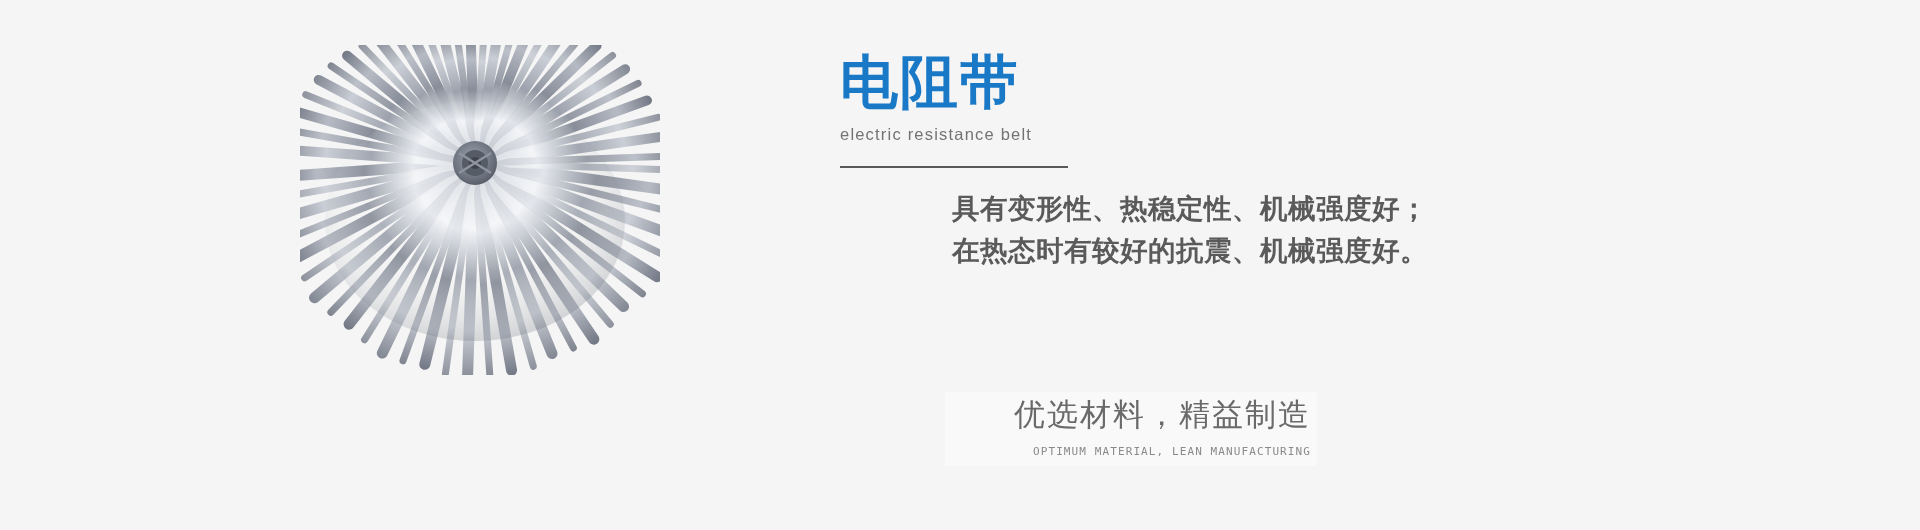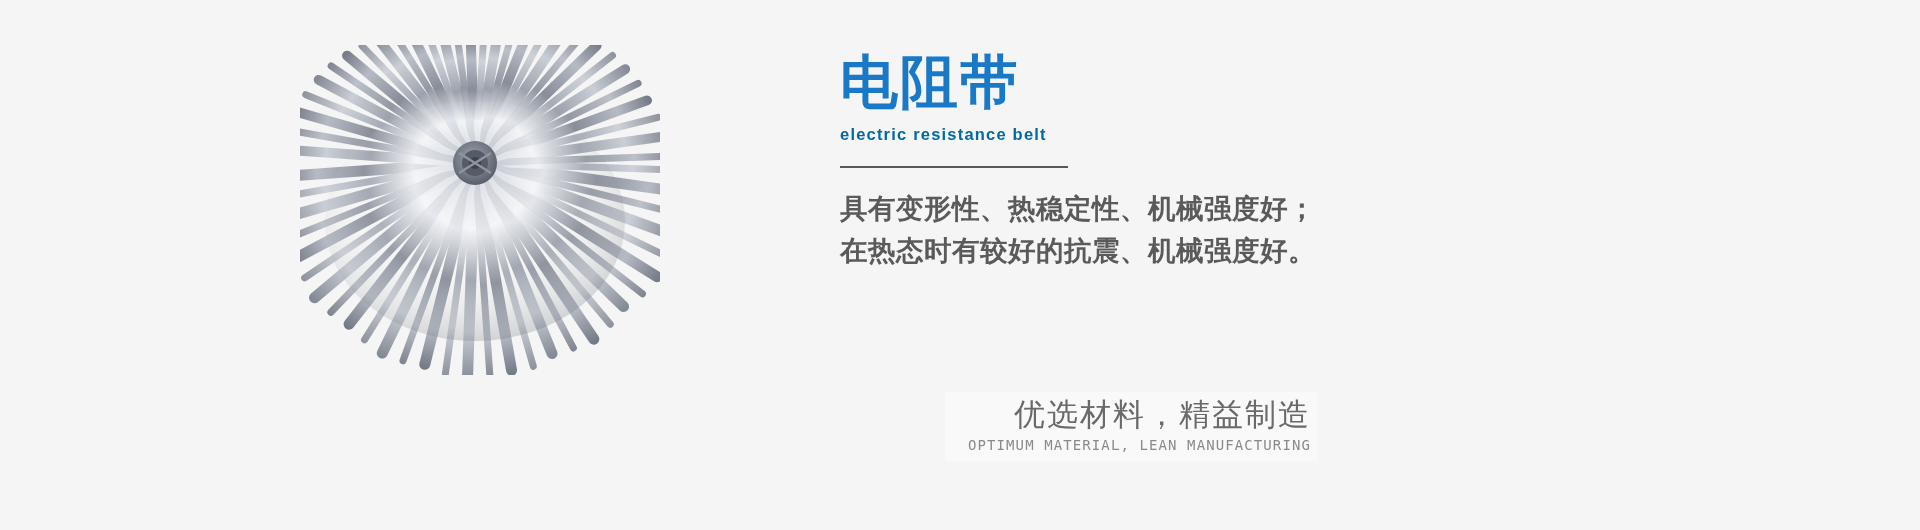--- a/index.html
+++ b/index.html
@@ -56,22 +56,22 @@
     line-height: 1.05;
     font-weight: 700;
     color: #1a79c7;
     letter-spacing: 2px;
     margin: 0;
     white-space: nowrap;
   }
   #page-subtitle {
     margin-top: 12px;
     font-size: 16.5px;
-    font-weight: 700;
-    color: #0369a1;
+    font-weight: 400;
+    color: #737373;
     letter-spacing: 1.2px;
     white-space: nowrap;
   }
   #title-divider {
     margin-top: 22px;
     width: 228px;
     height: 2px;
     background: #58585a;
   }
 
@@ -81,44 +81,45 @@
     top: 188px;
     width: 700px;
     color: #5a5a5a;
     font-size: 27.5px;
     font-weight: 700;
     line-height: 1.52;
     letter-spacing: 0.5px;
   }
   .desc-line {
     white-space: nowrap;
+    text-align: center;
   }
 
   #tagline-block {
     position: absolute;
     left: 105px;
     top: 392px;
     width: 360px;
     padding: 4px 6px 8px 6px;
     background: #f9f9f9;
     text-align: right;
   }
   #tagline-cn {
     color: #6a6a6a;
     font-size: 31px;
     font-weight: 400;
     letter-spacing: 2px;
     line-height: 1.22;
     white-space: nowrap;
   }
   #tagline-en {
-    margin-top: 3px;
+    margin-top: 11px;
     color: #8a8a8a;
     font-family: "DejaVu Sans Mono", "Liberation Mono", monospace;
-    font-size: 14px;
+    font-size: 11px;
     font-weight: 400;
     letter-spacing: 1.1px;
     white-space: nowrap;
   }
 </style>
 </head>
 <body>
 
 <div id="banner">
 

